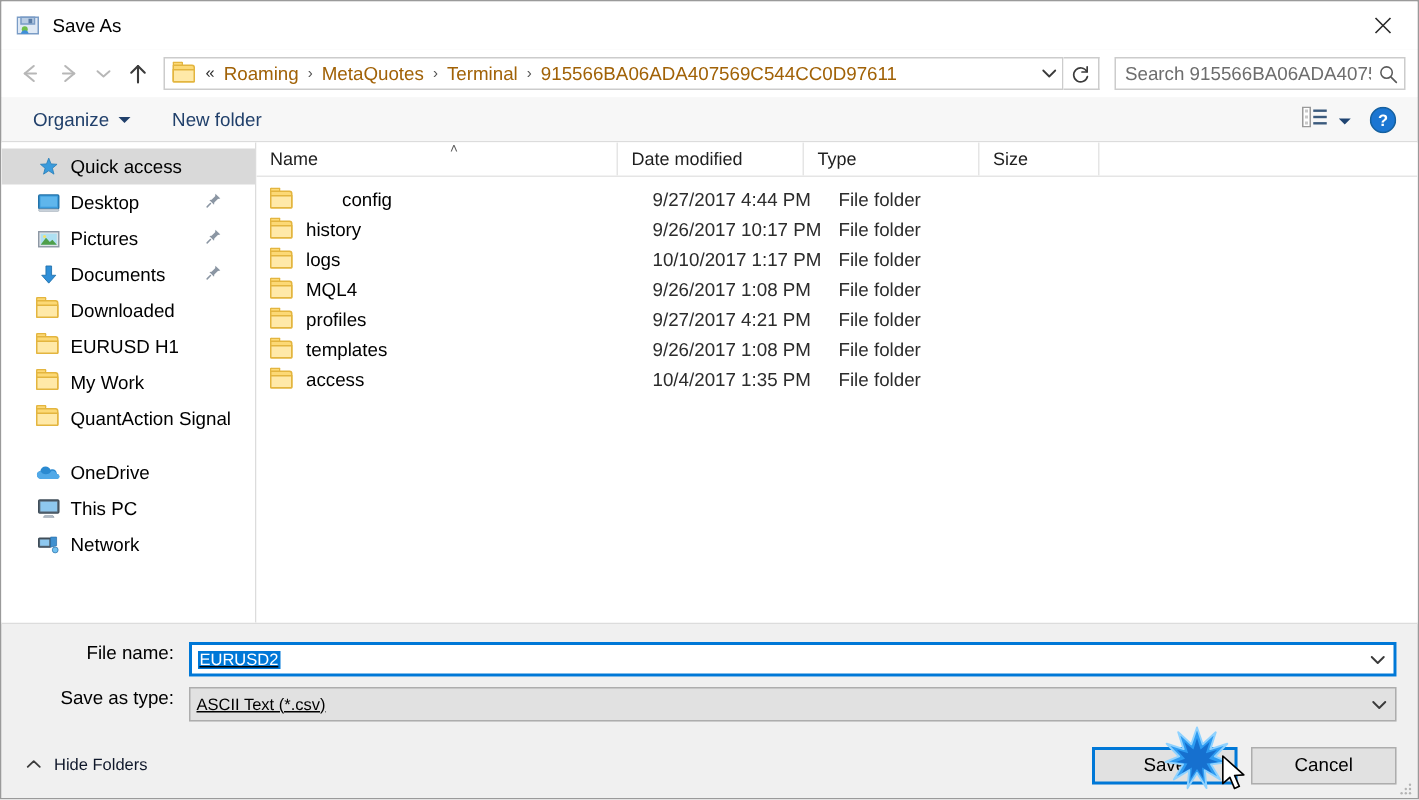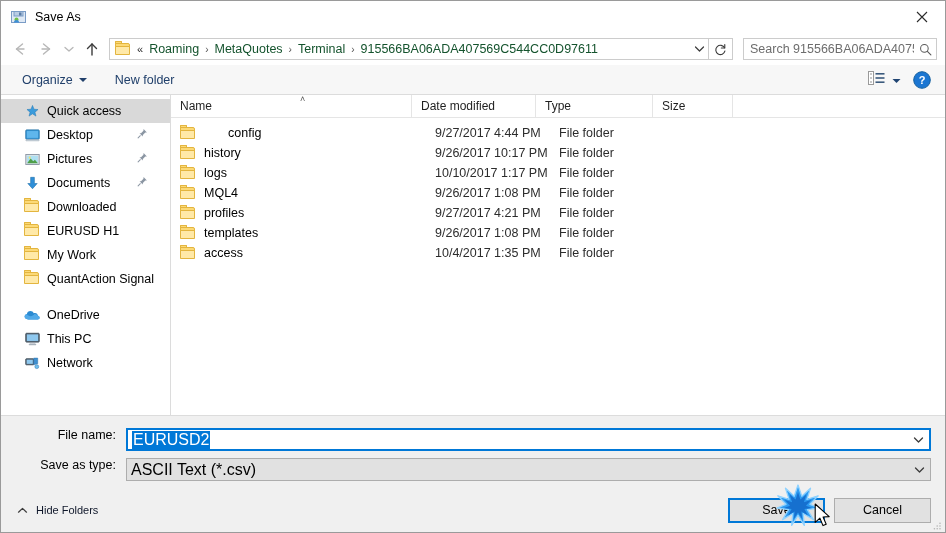--- a/index.html
+++ b/index.html
@@ -85,21 +85,21 @@
     position: relative;
   }
   .crumb-chev {
     color: #2b2b2b;
     font-size: 11px;
     padding: 0 3px;
     flex: 0 0 auto;
   }
   .crumb {
     font-size: 12.5px;
-    color: #14532d;
+    color: #a16207;
     padding: 1px 3px;
     white-space: nowrap;
     flex: 0 0 auto;
   }
   .crumb-sep {
     color: #555;
     font-size: 10px;
     padding: 0 3px;
     flex: 0 0 auto;
   }
@@ -333,24 +333,25 @@
     border: 1px solid #7a7a7a;
     display: flex;
     align-items: center;
     position: relative;
   }
   .combo.focused { border: 2px solid #0078d7; }
   .combo.readonly { background: #e1e1e1; border: 1px solid #adadad; }
   .combo .ctext {
     flex: 1 1 auto;
     padding-left: 4px;
-    font-size: 16px;
+    font-size: 11px;
     color: #000;
     white-space: nowrap;
     overflow: hidden;
+    text-decoration: underline;
   }
   .combo .ctext .sel {
     background: #0078d7;
     color: #ffffff;
     padding: 1px 1px;
   }
   .combo .cbtn {
     flex: 0 0 22px;
     height: 100%;
     display: flex; align-items: center; justify-content: center;

